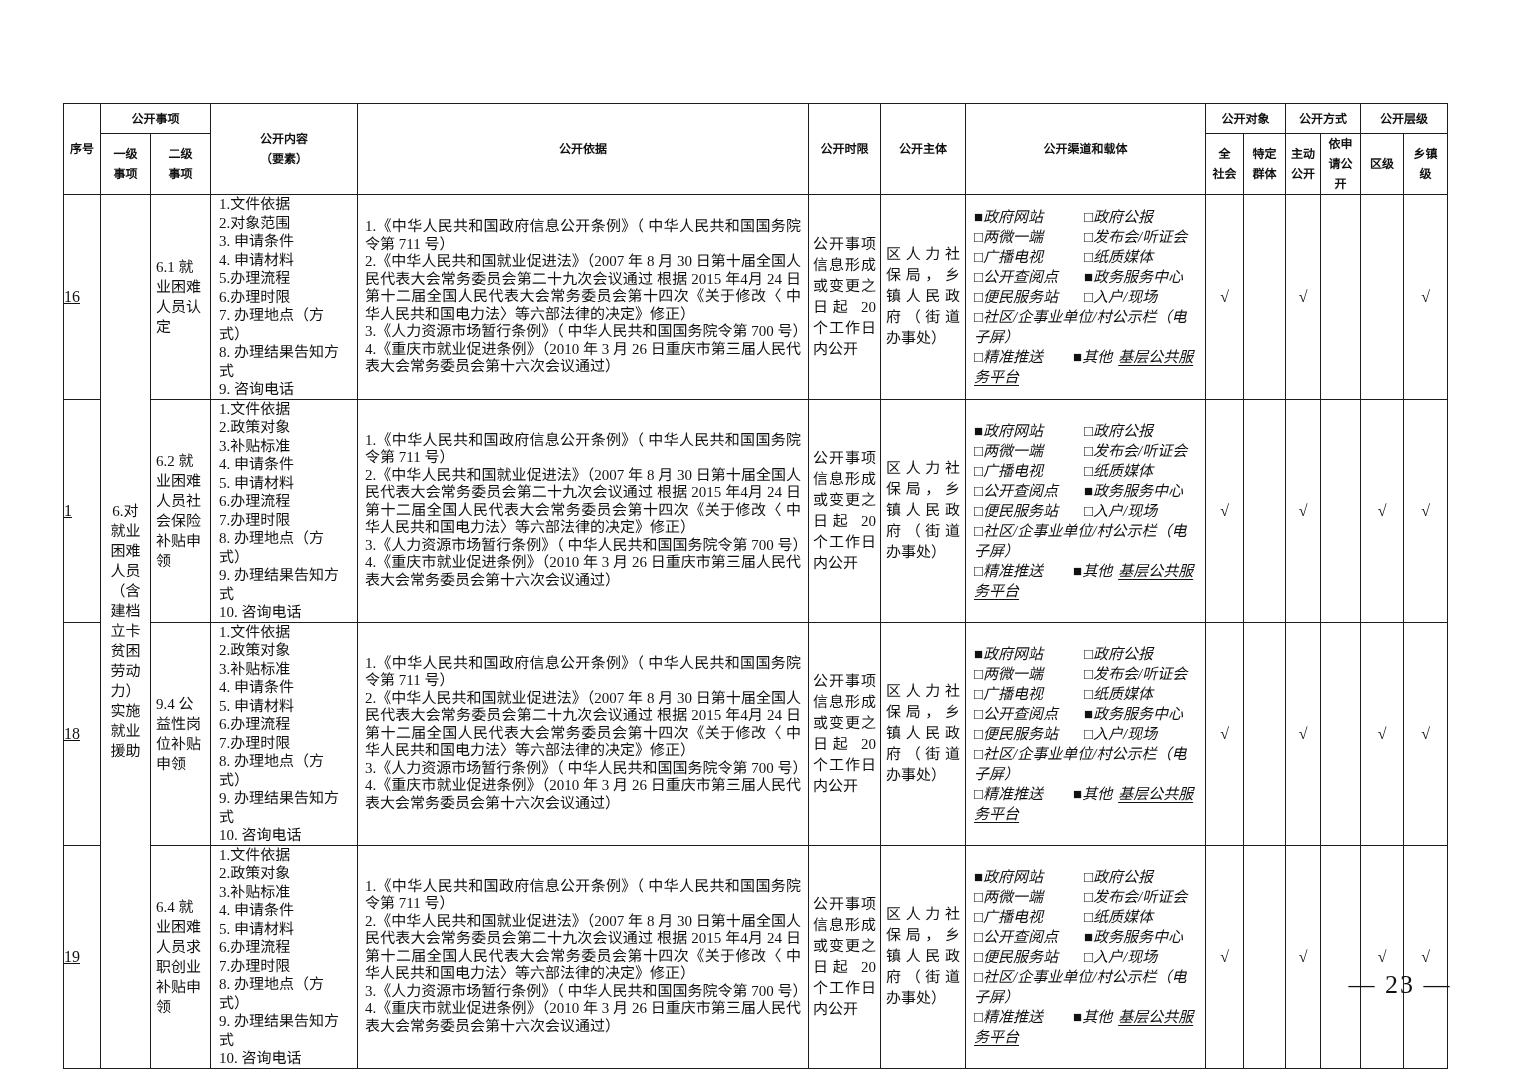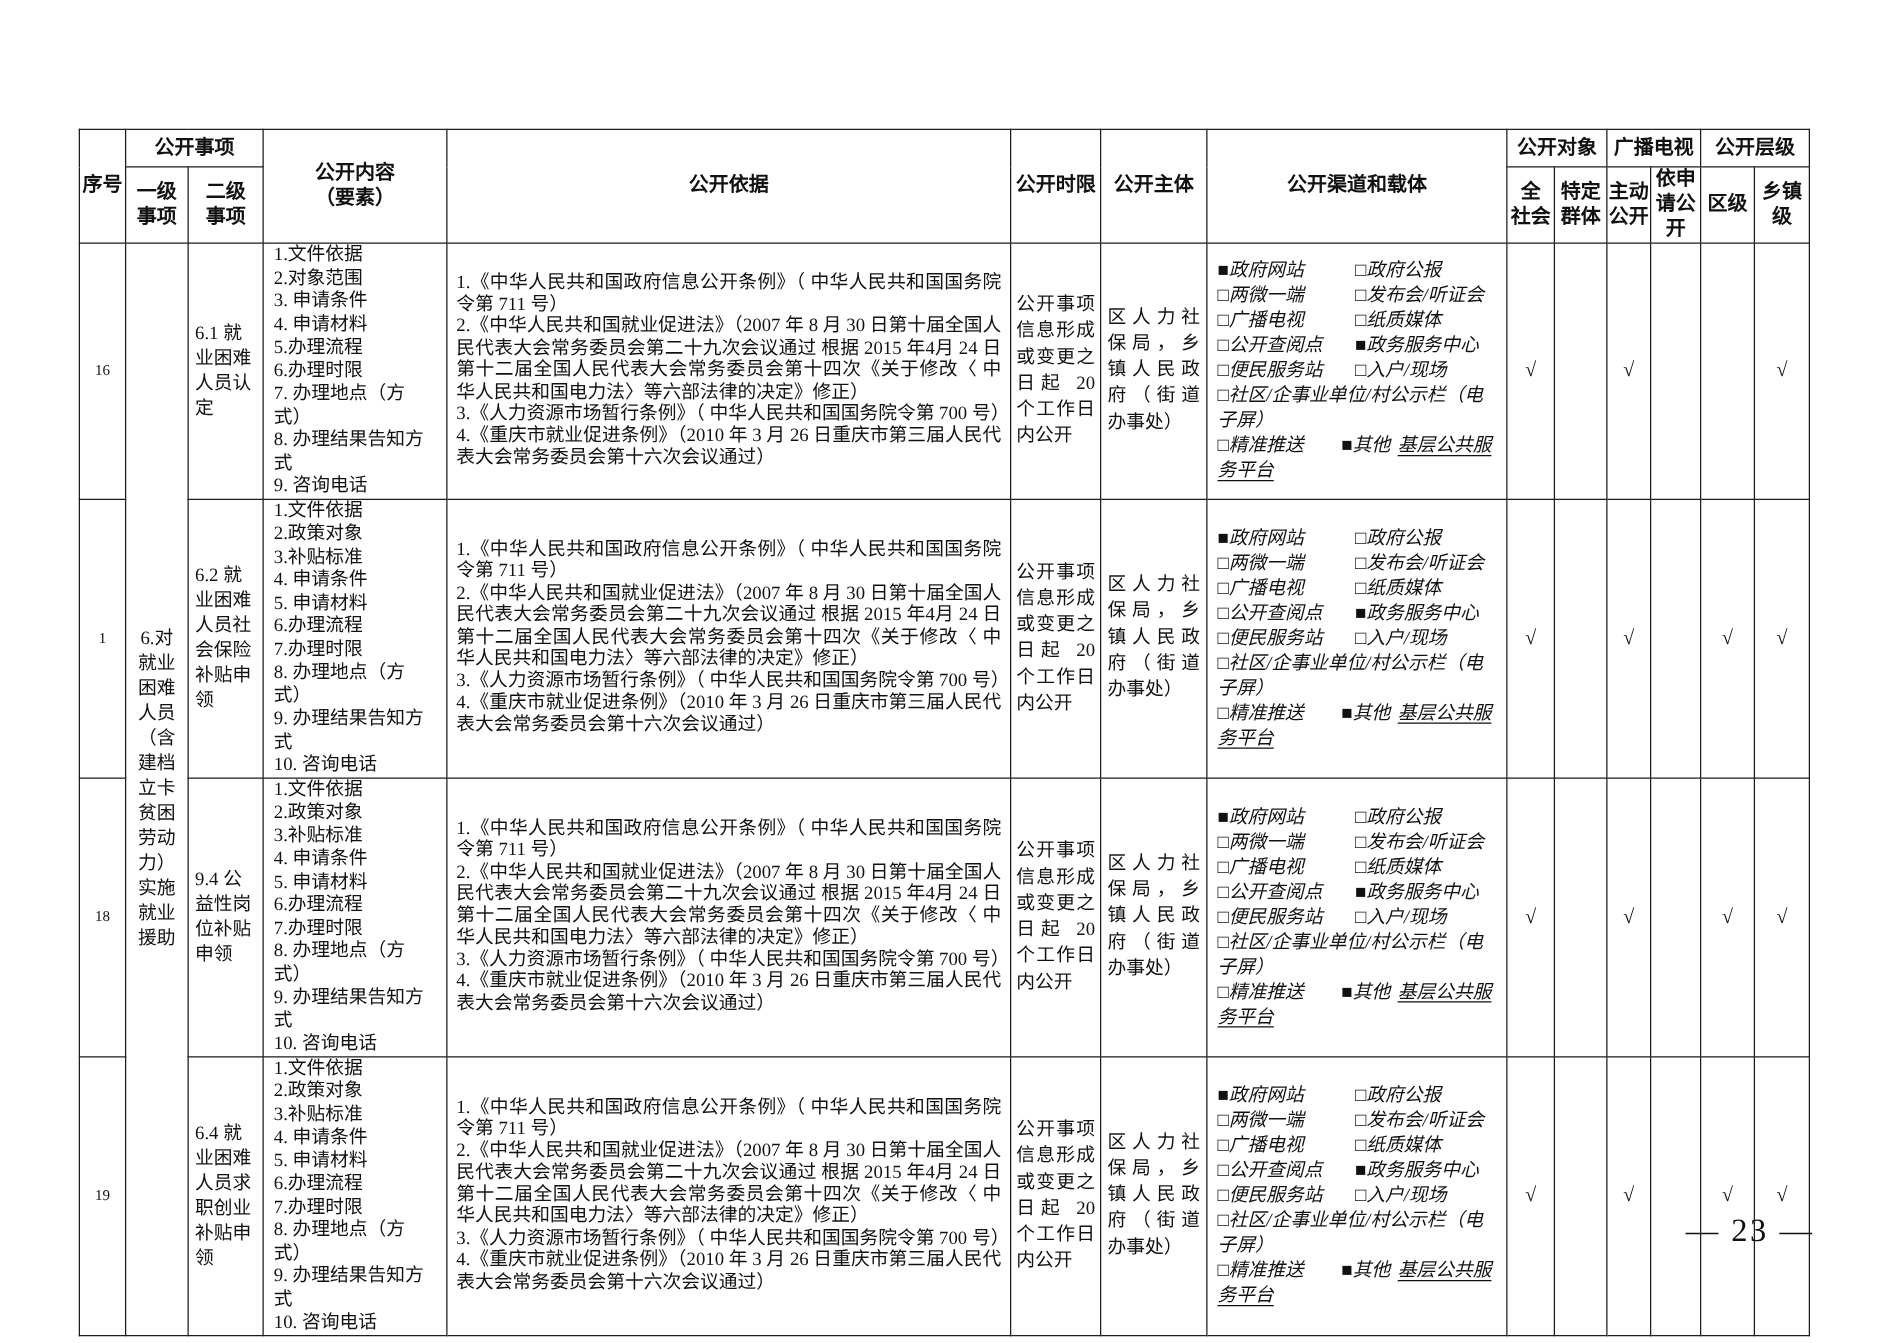--- a/index.html
+++ b/index.html
@@ -17,35 +17,35 @@
   }
   .disclosure th, .disclosure td {
     border:1px solid #1d1d1d;
     padding:0;
     vertical-align:middle;
     overflow:hidden;
   }
   .disclosure th {
     font-family:Liberation Sans, sans-serif;
     font-weight:bold;
-    font-size:16px;
+    font-size:12px;
     text-align:center;
     white-space:pre-line;
     line-height:20px;
   }
   .disclosure td { font-size:15px; }
 
   tr.h1 { height:30px; }
   tr.h2 { height:59px; }
   tr.r16 { height:186px; }
   tr.r17 { height:187px; }
   tr.r18 { height:190px; }
   tr.r19 { height:208px; }
 
-  td.serial { text-align:center; font-size:12px; }
+  td.serial { font-size:16px;text-decoration:underline; }
   td.lvl1   { text-align:center; padding:0 7px; line-height:20px; }
   td.lvl2   { text-align:left;  padding:0 5px; line-height:20px; }
   td.content{ white-space:pre-line; padding:0 4px 0 8px; line-height:18.5px; }
   td.basis  { padding:2px 7px; line-height:17.5px; }
   td.basis .law { text-align:justify; }
   td.time   { padding:0 4px; line-height:21px; text-align:justify; }
   td.subject{ padding:0 5px; line-height:21px; text-align:justify; }
   td.channels { padding:2px 8px; line-height:20px;font-style:italic; }
   .ch-grid { display:grid; grid-template-columns:110px 1fr; }
   .ch-last { }
@@ -86,21 +86,21 @@
       <tr class="h1">
         <th rowspan="2">序号</th>
         <th colspan="2">公开事项</th>
         <th rowspan="2">公开内容
 （要素）</th>
         <th rowspan="2">公开依据</th>
         <th rowspan="2">公开时限</th>
         <th rowspan="2">公开主体</th>
         <th rowspan="2">公开渠道和载体</th>
         <th colspan="2">公开对象</th>
-        <th colspan="2">广播电视</th>
+        <th colspan="2">公开方式</th>
         <th colspan="2">公开层级</th>
       </tr>
       <tr class="h2">
         <th>一级
 事项</th>
         <th>二级
 事项</th>
         <th>全
 社会</th>
         <th>特定

